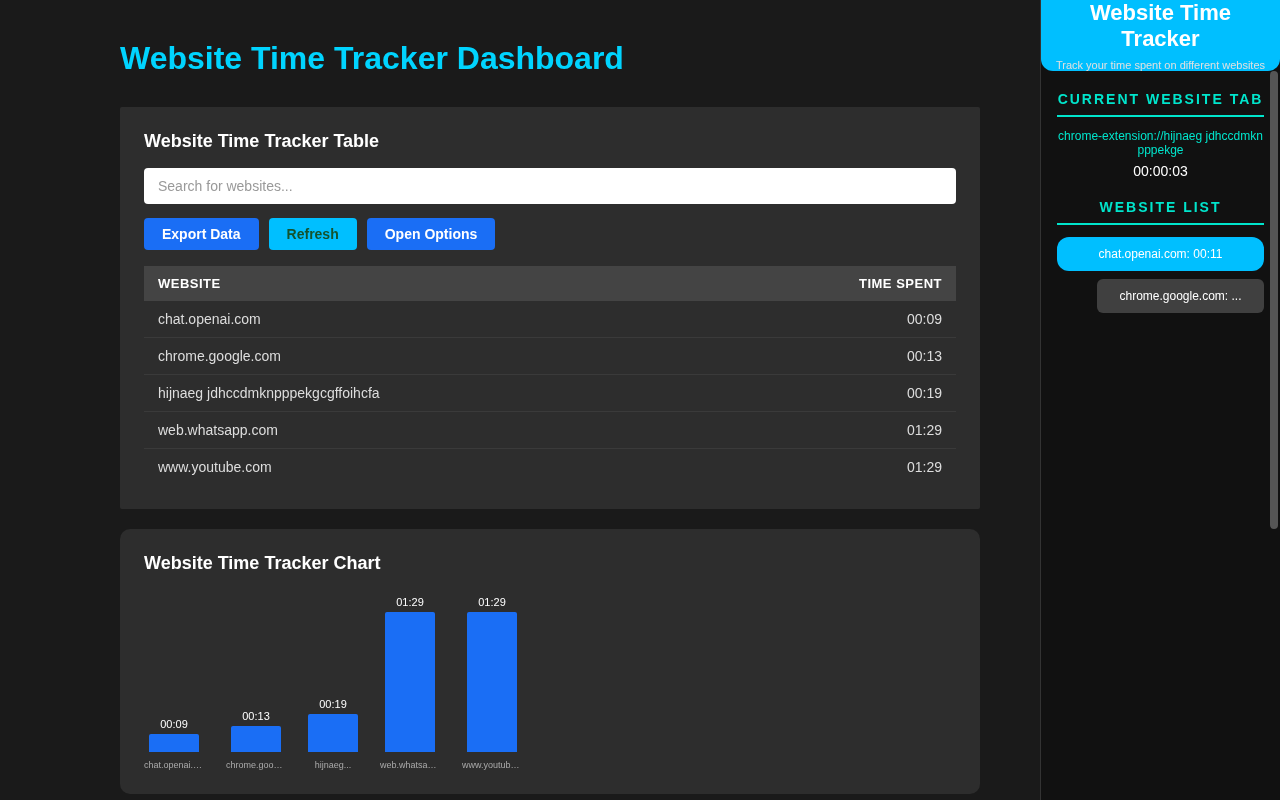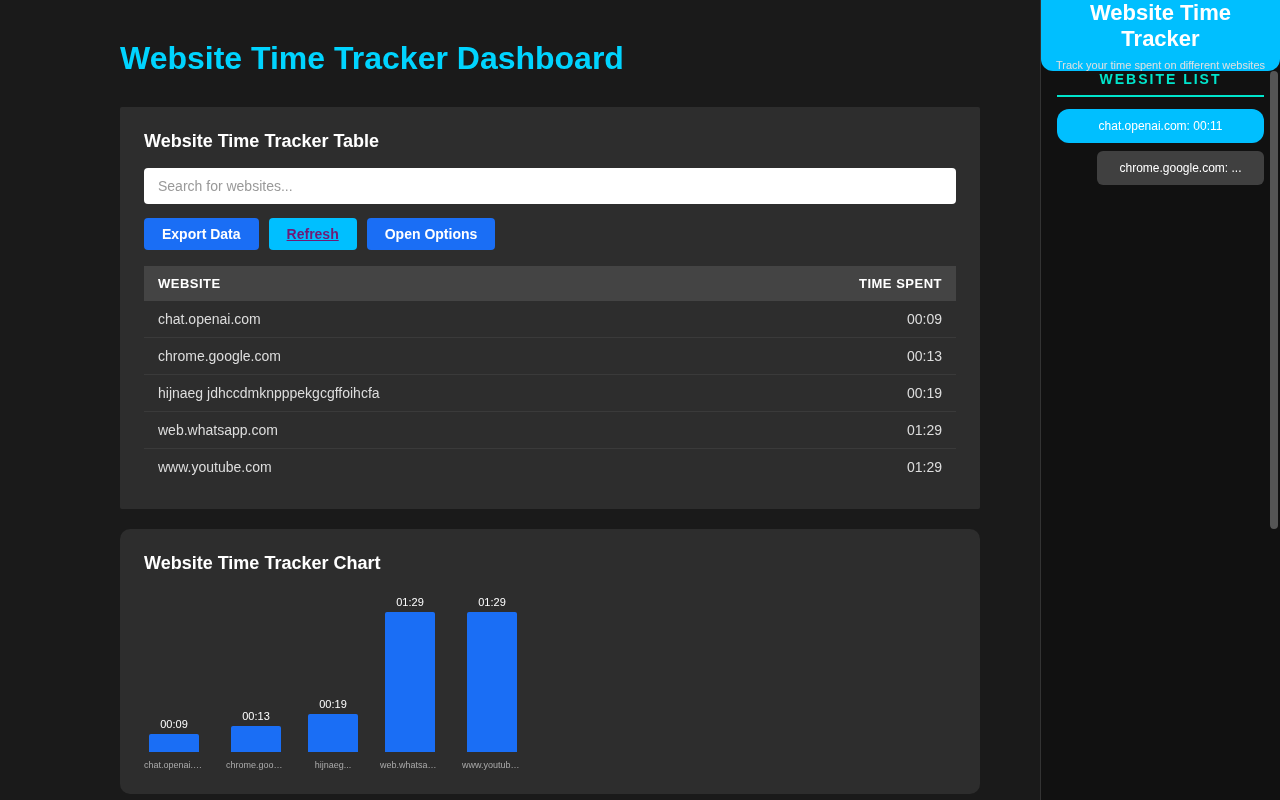--- a/index.html
+++ b/index.html
@@ -73,22 +73,21 @@
       cursor: pointer;
     }
 
     .btn-blue {
       background: #1a6ef5;
       color: #fff;
     }
 
     .btn-cyan {
       background: #00bfff;
-      color: #701a75;
-      text-decoration: underline;
+      color: #14532d;
     }
 
     .data-table {
       width: 100%;
       border-collapse: collapse;
     }
 
     .data-table thead tr {
       background: #444;
     }
@@ -351,20 +350,26 @@
 </div>
 
 <div class="right-panel">
   <div class="right-header">
     <div class="right-header-title">Website Time<br>Tracker</div>
     <div class="right-header-sub">Track your time spent on different websites</div>
   </div>
 
   <div class="right-panel-inner">
 
+    <div class="right-section">
+      <div class="right-section-title">CURRENT WEBSITE TAB</div>
+      <hr class="right-divider">
+      <div class="current-tab-url">chrome-extension://hijnaeg jdhccdmknpppekge</div>
+      <div class="current-tab-time">00:00:03</div>
+    </div>
 
     <div class="website-list-section">
       <div class="website-list-title">WEBSITE LIST</div>
       <hr class="website-list-divider">
       <div class="website-list-item">chat.openai.com: 00:11</div>
       <div class="website-list-item-partial">chrome.google.com: ...</div>
     </div>
 
     <div style="position:absolute; right:2px; top:0; width:8px; height:60%; background:#555; border-radius:4px;"></div>
   </div>

